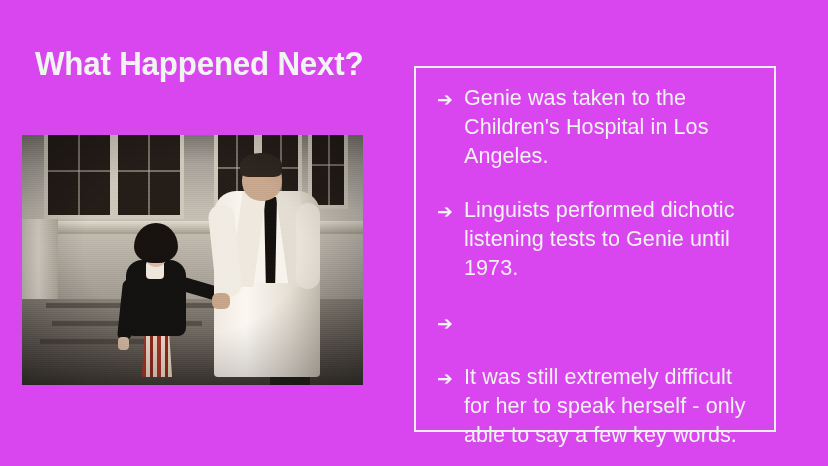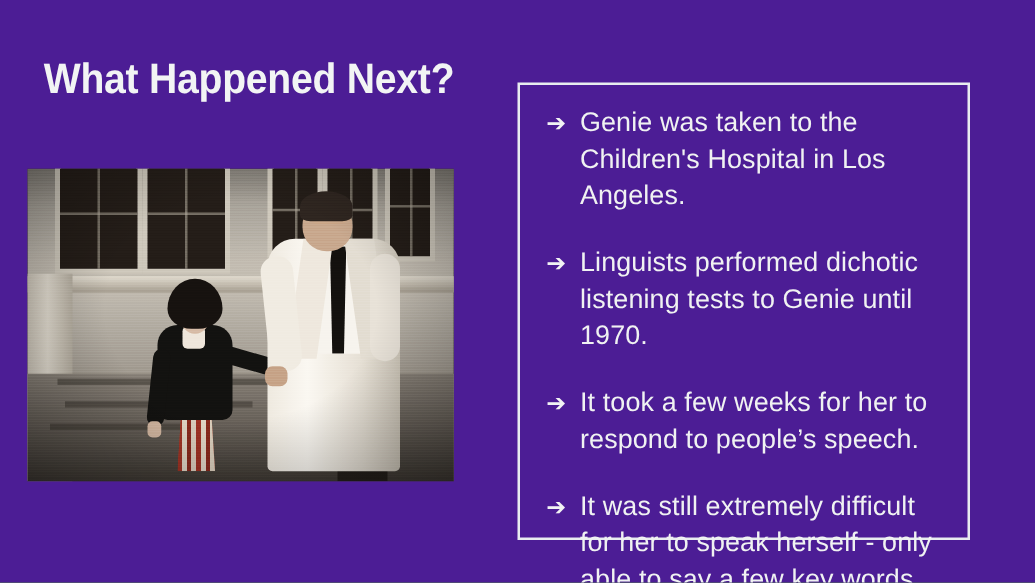--- a/index.html
+++ b/index.html
@@ -5,21 +5,21 @@
   * { margin:0; padding:0; box-sizing:border-box; }
   html, body {
     width:828px; height:466px;
     background:#374850;
     font-family:"Liberation Sans", sans-serif;
     overflow:hidden;
   }
   .slide {
     position:relative;
     width:828px; height:466px;
-    background:#4c1d95;
+    background:#d946ef;
   }
 
   
   .slide-title {
     position:absolute;
     left:35px; top:44px;
     font-family:"Liberation Sans Narrow","Liberation Sans", sans-serif;
     font-weight:700;
     font-size:34px;
     letter-spacing:-0.2px;
@@ -295,26 +295,25 @@
   <div class="bullet-box">
     <div class="bullets">
 
       <div class="bullet">
         <span class="bullet-arrow">➔</span>
         <span class="bullet-text">Genie was taken to the Children's Hospital in Los Angeles.</span>
       </div>
 
       <div class="bullet">
         <span class="bullet-arrow">➔</span>
-        <span class="bullet-text">Linguists performed dichotic listening tests to Genie until 1970.</span>
+        <span class="bullet-text">Linguists performed dichotic listening tests to Genie until 1973.</span>
       </div>
 
       <div class="bullet">
         <span class="bullet-arrow">➔</span>
-        <span class="bullet-text">It took a few weeks for her to respond to people’s speech.</span>
       </div>
 
       <div class="bullet">
         <span class="bullet-arrow">➔</span>
         <span class="bullet-text">It was still extremely difficult for her to speak herself - only able to say a few key words.</span>
       </div>
 
     </div>
   </div>
 

